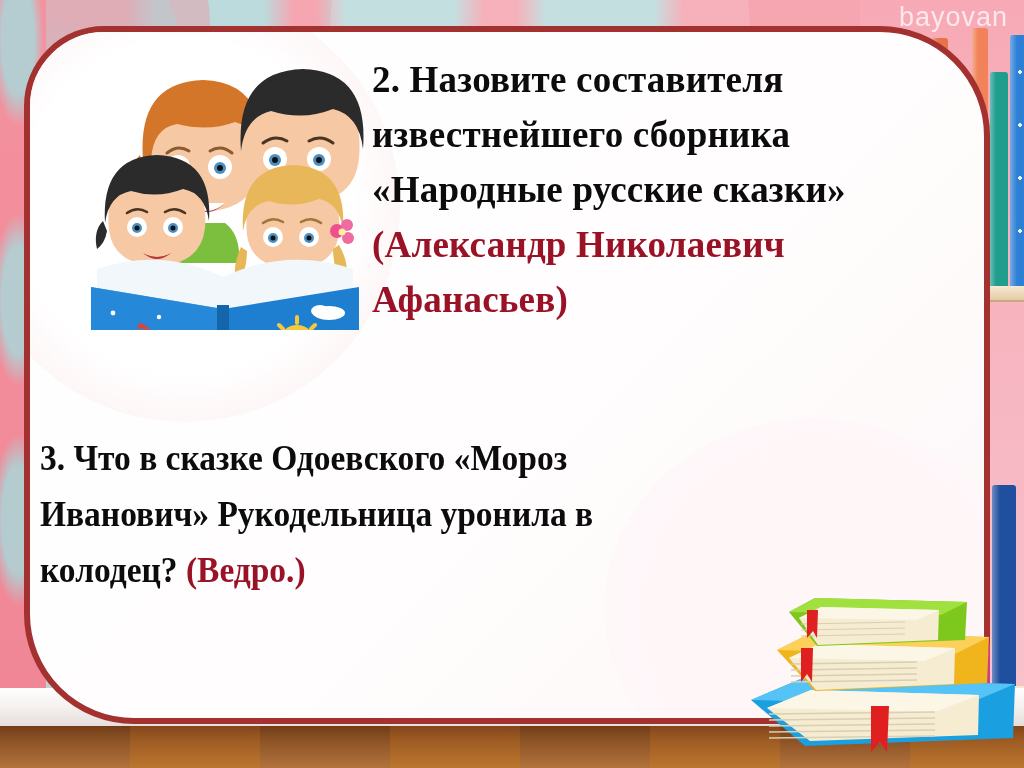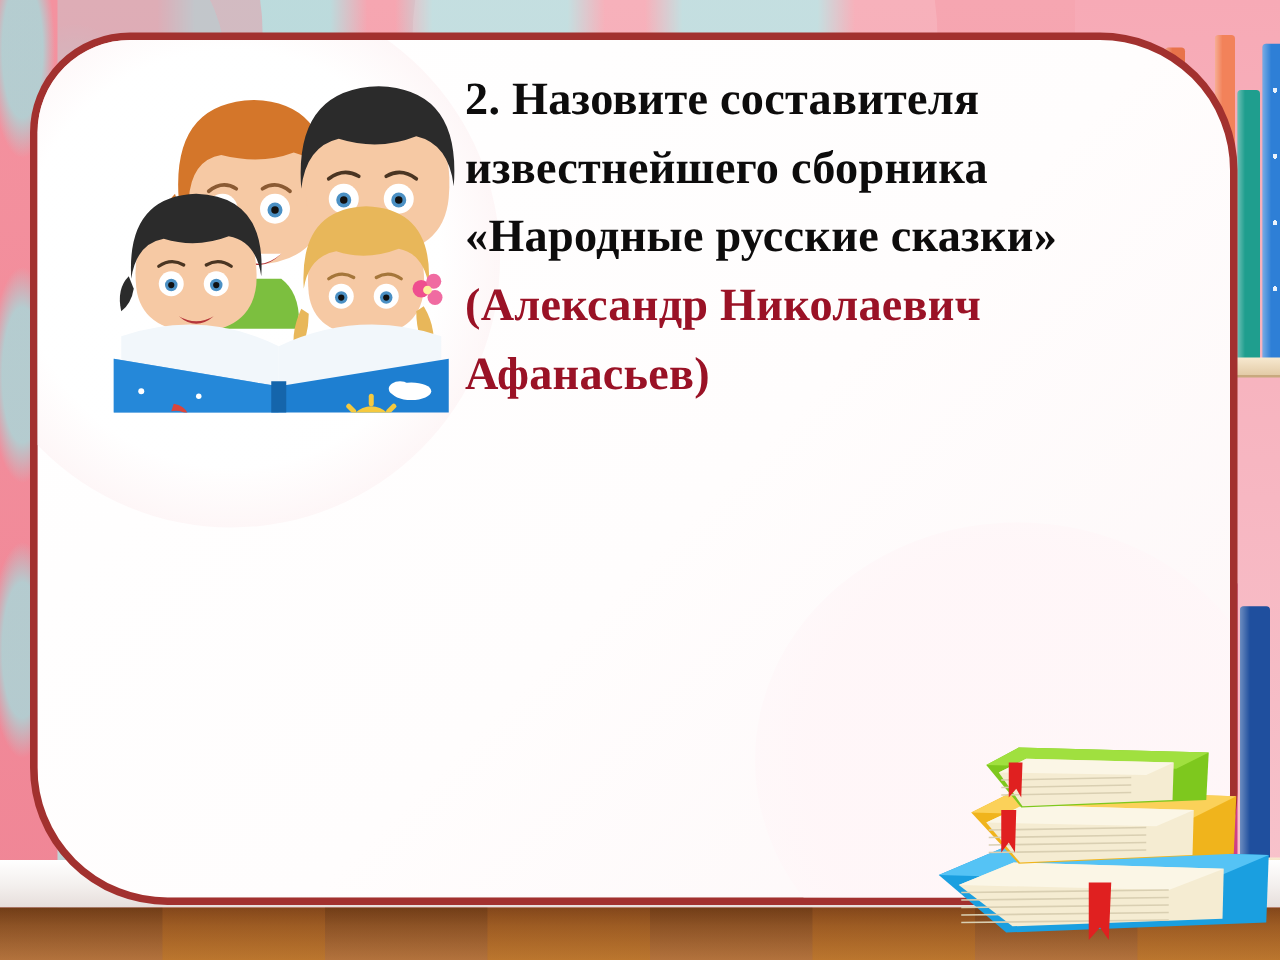--- a/index.html
+++ b/index.html
@@ -303,20 +303,25 @@
   </div>
 
   <div class="q2">
     <div class="ln">2.  Назовите составителя</div>
     <div class="ln">известнейшего сборника</div>
     <div class="ln">«Народные русские сказки»</div>
     <div class="ln ans">(Александр  Николаевич</div>
     <div class="ln ans">Афанасьев)</div>
   </div>
 
+  <div class="q3">
+    <div class="ln">3. Что  в  сказке  Одоевского  «Мороз</div>
+    <div class="ln">Иванович»  Рукодельница  уронила  в</div>
+    <div class="ln"><span>колодец?</span> <span class="ans">(Ведро.)</span></div>
+  </div>
 
   <div class="stack">
     <svg viewBox="0 0 275 165" width="275" height="165">
 
       <g>
         <path d="M6 112 l52 -22 l212 6 l-2 54 l-208 8z" fill="#1a9fe0"></path>
         <path d="M6 112 l52 -22 l212 6 l-52 22z" fill="#55c3f5"></path>
         <path d="M22 120 l44 -18 l168 5 l-1 40 l-168 6z" fill="#f5ecd2"></path>
         <path d="M22 120 l44 -18 l168 5 l-44 17z" fill="#fbf6e6"></path>
         <g stroke="#d9cfb2" stroke-width="1.4">
@@ -351,14 +356,15 @@
         <g stroke="#d9cfb2" stroke-width="1.2">
           <line x1="56" y1="36" x2="160" y2="34"></line>
             <line x1="56" y1="42" x2="160" y2="40"></line>
           <line x1="56" y1="48" x2="160" y2="46"></line>
         </g>
         <path d="M62 22 l11 0 l-1 28 l-4 -7 l-6 7z" fill="#e02020"></path>
       </g>
     </svg>
   </div>
 
+  <div class="wm">bayovan</div>
 
 </div>
 
 </body></html>

